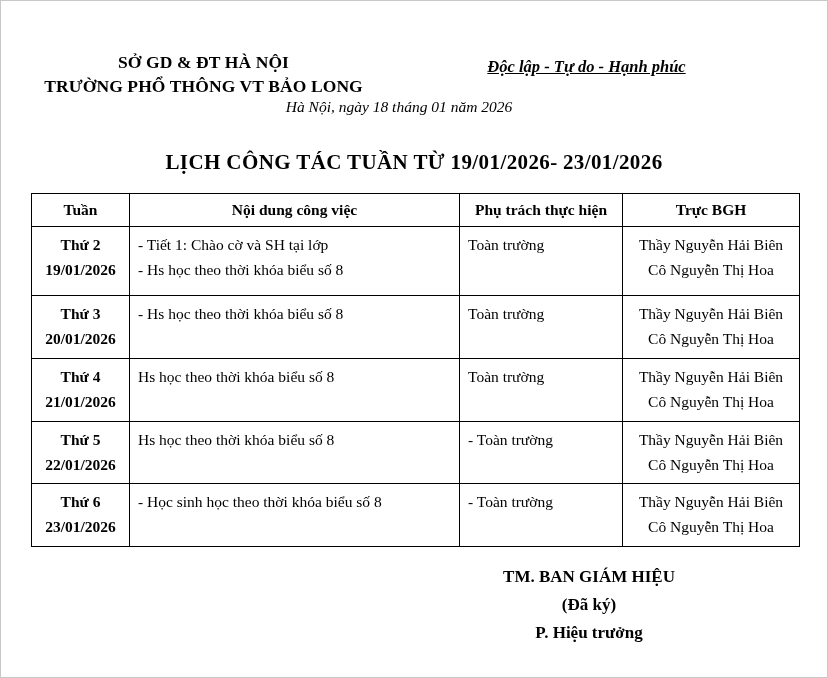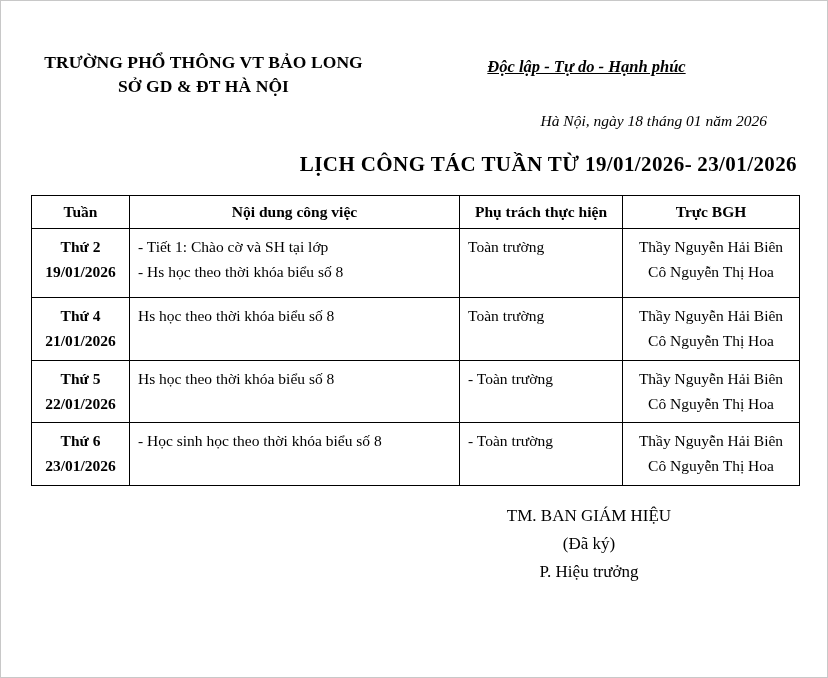--- a/index.html
+++ b/index.html
@@ -56,30 +56,29 @@
   .motto {
     font-weight: bold;
     font-size: 16.5px;
     text-decoration: underline;
     margin-top: 6px;
     font-style: italic;
   }
   .place-date {
     font-style: italic;
     font-size: 15.5px;
-    text-align: right;
-    margin-top: 14px;
+    text-align: center;
     padding-right: 30px;
   }
   
   .doc-title {
-    text-align: right;
+    text-align: center;
     font-weight: bold;
     font-size: 21px;
-    margin-top: 22px;
+    margin-top: 34px;
     letter-spacing: 0.4px;
   }
   .doc-title .range-dash {
     letter-spacing: 0;
   }
   
   table.schedule {
     border-collapse: collapse;
     margin: 18px auto 0 auto;
     width: 768px;
@@ -125,35 +124,35 @@
   .row-short td{ height: 34px; }
   .ind { display: block; }
   .ind-gap { padding-left: 10px; }
   
   .signature {
     margin-top: 16px;
     text-align: center;
     padding-left: 350px;
   }
   .signature div {
-    font-weight: normal;
+    font-weight: bold;
     font-size: 17px;
     line-height: 1.65;
   }
 </style>
 </head>
 <body>
 
 <div class="page">
   <div class="inner">
 
     <div class="header">
       <div class="header-left">
+        <div class="org-line">SỞ GD &amp; ĐT HÀ NỘI</div>
         <div class="org-line">TRƯỜNG PHỔ THÔNG VT BẢO LONG</div>
-        <div class="org-line">SỞ GD &amp; ĐT HÀ NỘI</div>
       </div>
       <div class="header-right">
         <div class="motto">Độc lập - Tự do - Hạnh phúc</div>
       </div>
     </div>
 
     <div class="place-date">Hà Nội, ngày 18 tháng 01 năm 2026</div>
 
     <div class="doc-title">
       <span>LỊCH CÔNG TÁC TUẦN TỪ 19/01/2026</span><span class="range-dash">-</span><span> 23/01/2026</span>
@@ -183,20 +182,34 @@
           <td class="content-cell">
             <span class="ind">-  Tiết 1: Chào cờ và SH tại lớp</span>
             <span class="ind">- Hs học theo thời khóa biểu số 8</span>
           </td>
           <td class="resp-cell">Toàn trường</td>
           <td class="duty-cell">
             <span class="ind">Thầy Nguyễn Hải Biên</span>
             <span class="ind">Cô Nguyễn Thị Hoa</span>
           </td>
         </tr>
+        <tr class="row-mid">
+          <td class="week-cell">
+            <span class="ind">Thứ 3</span>
+            <span class="ind">20/01/2026</span>
+          </td>
+          <td class="content-cell">
+            <span class="ind">-  Hs học theo thời khóa biểu số 8</span>
+          </td>
+          <td class="resp-cell">Toàn trường</td>
+          <td class="duty-cell">
+            <span class="ind">Thầy Nguyễn Hải Biên</span>
+            <span class="ind">Cô Nguyễn Thị Hoa</span>
+          </td>
+        </tr>
         <tr class="row-short">
           <td class="week-cell">
             <span class="ind">Thứ 4</span>
             <span class="ind">21/01/2026</span>
           </td>
           <td class="content-cell">
             <span class="ind">Hs học theo thời khóa biểu số 8</span>
           </td>
           <td class="resp-cell ind-gap">Toàn trường</td>
           <td class="duty-cell">

